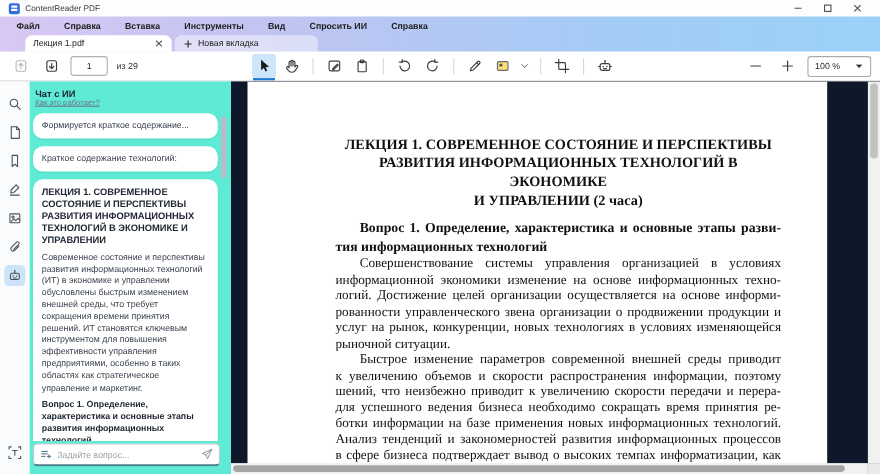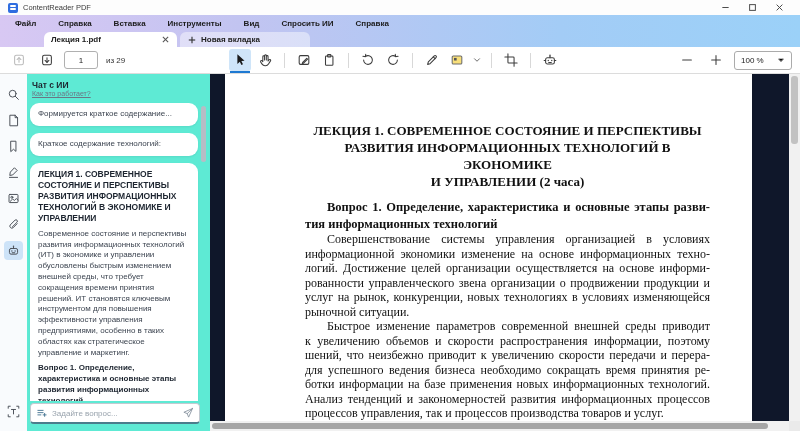--- a/index.html
+++ b/index.html
@@ -16,21 +16,21 @@
   .app-icon i { display:block; height:1.5px; background:#fff; border-radius:1px; }
   .app-title { font-size:7.5px; color:#3a3a3a; margin-left:5px; }
   .wctrls { margin-left:auto; display:flex; align-items:center; gap:17px; padding-right:8px; }
   .wbtn { width:10px; height:10px; display:flex; align-items:center; justify-content:center; }
   .wbtn svg { width:9px; height:9px; stroke:#4a4a4a; fill:none; stroke-width:1.1; }
 
   
   .band { height:32px; background:linear-gradient(90deg,#d8c8f3 0%,#c2c4f1 30%,#a3ccf6 70%,#9bd1f8 100%); }
   .menubar { height:17px; display:flex; align-items:center; padding-left:4px; }
   .menu-item { font-size:8px; font-weight:700; color:#1c1c1c; padding:0 11px; cursor:default; }
-  .tabbar { height:15px; display:flex; align-items:flex-end; padding-left:44px;font-weight:bold; }
+  .tabbar { height:15px; display:flex; align-items:flex-end; padding-left:23px; }
   .tab-active { width:133px; height:15px; background:#fff; border-radius:6px 6px 0 0;
                 display:flex; align-items:center; padding:0 7px; }
   .tab-active .tab-label { font-size:8px; color:#222; flex:1; white-space:nowrap; overflow:hidden; }
   .tab-close { width:10px; height:10px; display:flex; align-items:center; justify-content:center; }
   .tab-close svg { width:7px; height:7px; stroke:#555; stroke-width:1.2; }
   .tab-new { width:130px; height:15px; margin-left:3px; background:rgba(255,255,255,.45);
              border-radius:6px 6px 0 0; display:flex; align-items:center; gap:5px; padding:0 8px; }
   .tab-new svg { width:8px; height:8px; stroke:#333; stroke-width:1.4; }
   .tab-new .tab-label { font-size:8px; color:#222; white-space:nowrap; }
 
@@ -407,20 +407,21 @@
             <div>рыночной ситуации.</div>
           </div>
         <div class="doc-par">
 
         <div>Быстрое изменение параметров современной внешней среды приводит</div>
             <div>к увеличению объемов и скорости распространения информации, поэтому</div>
             <div>шений, что неизбежно приводит к увеличению скорости передачи и перера-</div>
             <div>для успешного ведения бизнеса необходимо сокращать время принятия ре-</div>
             <div>ботки информации на базе применения новых информационных технологий.</div>
             <div>Анализ тенденций и закономерностей развития информационных процессов</div>
+            <div>в сфере бизнеса подтверждает вывод о высоких темпах информатизации, как</div>
             <div>процессов управления, так и процессов производства товаров и услуг.</div>
           </div>
       </div>
     </div>
     <div class="vscroll">
         <div class="thumb"></div>
       </div>
     <div class="hscroll">
         <div class="thumb"></div>
       </div>

